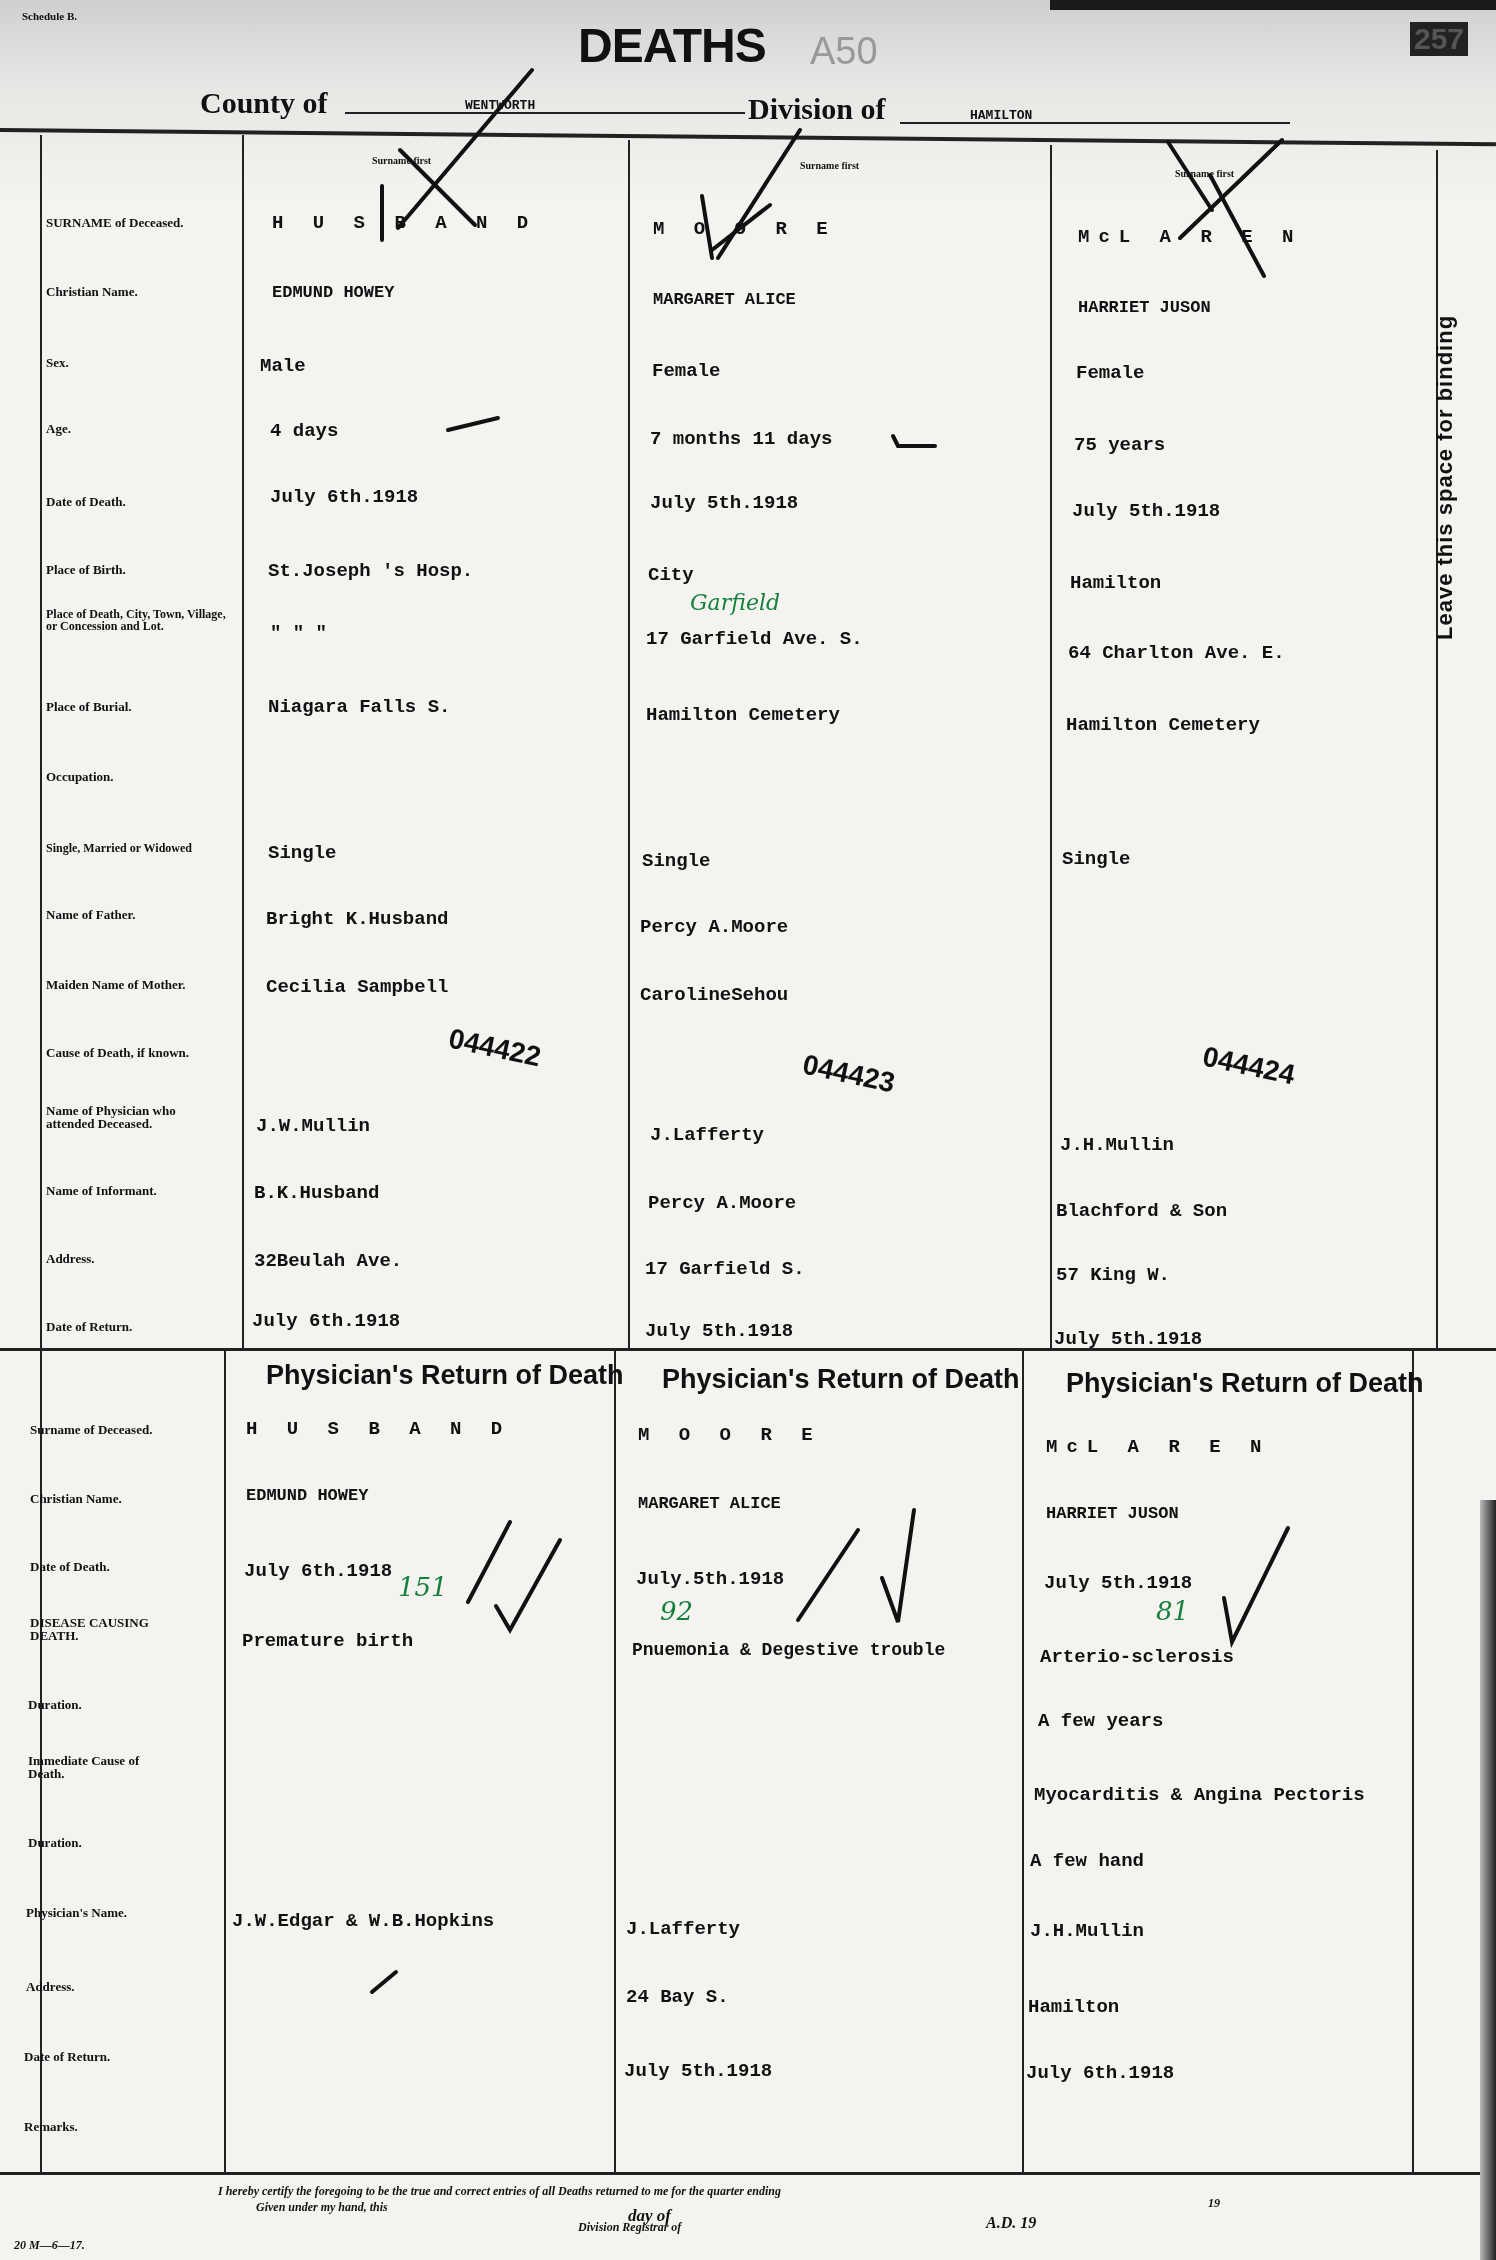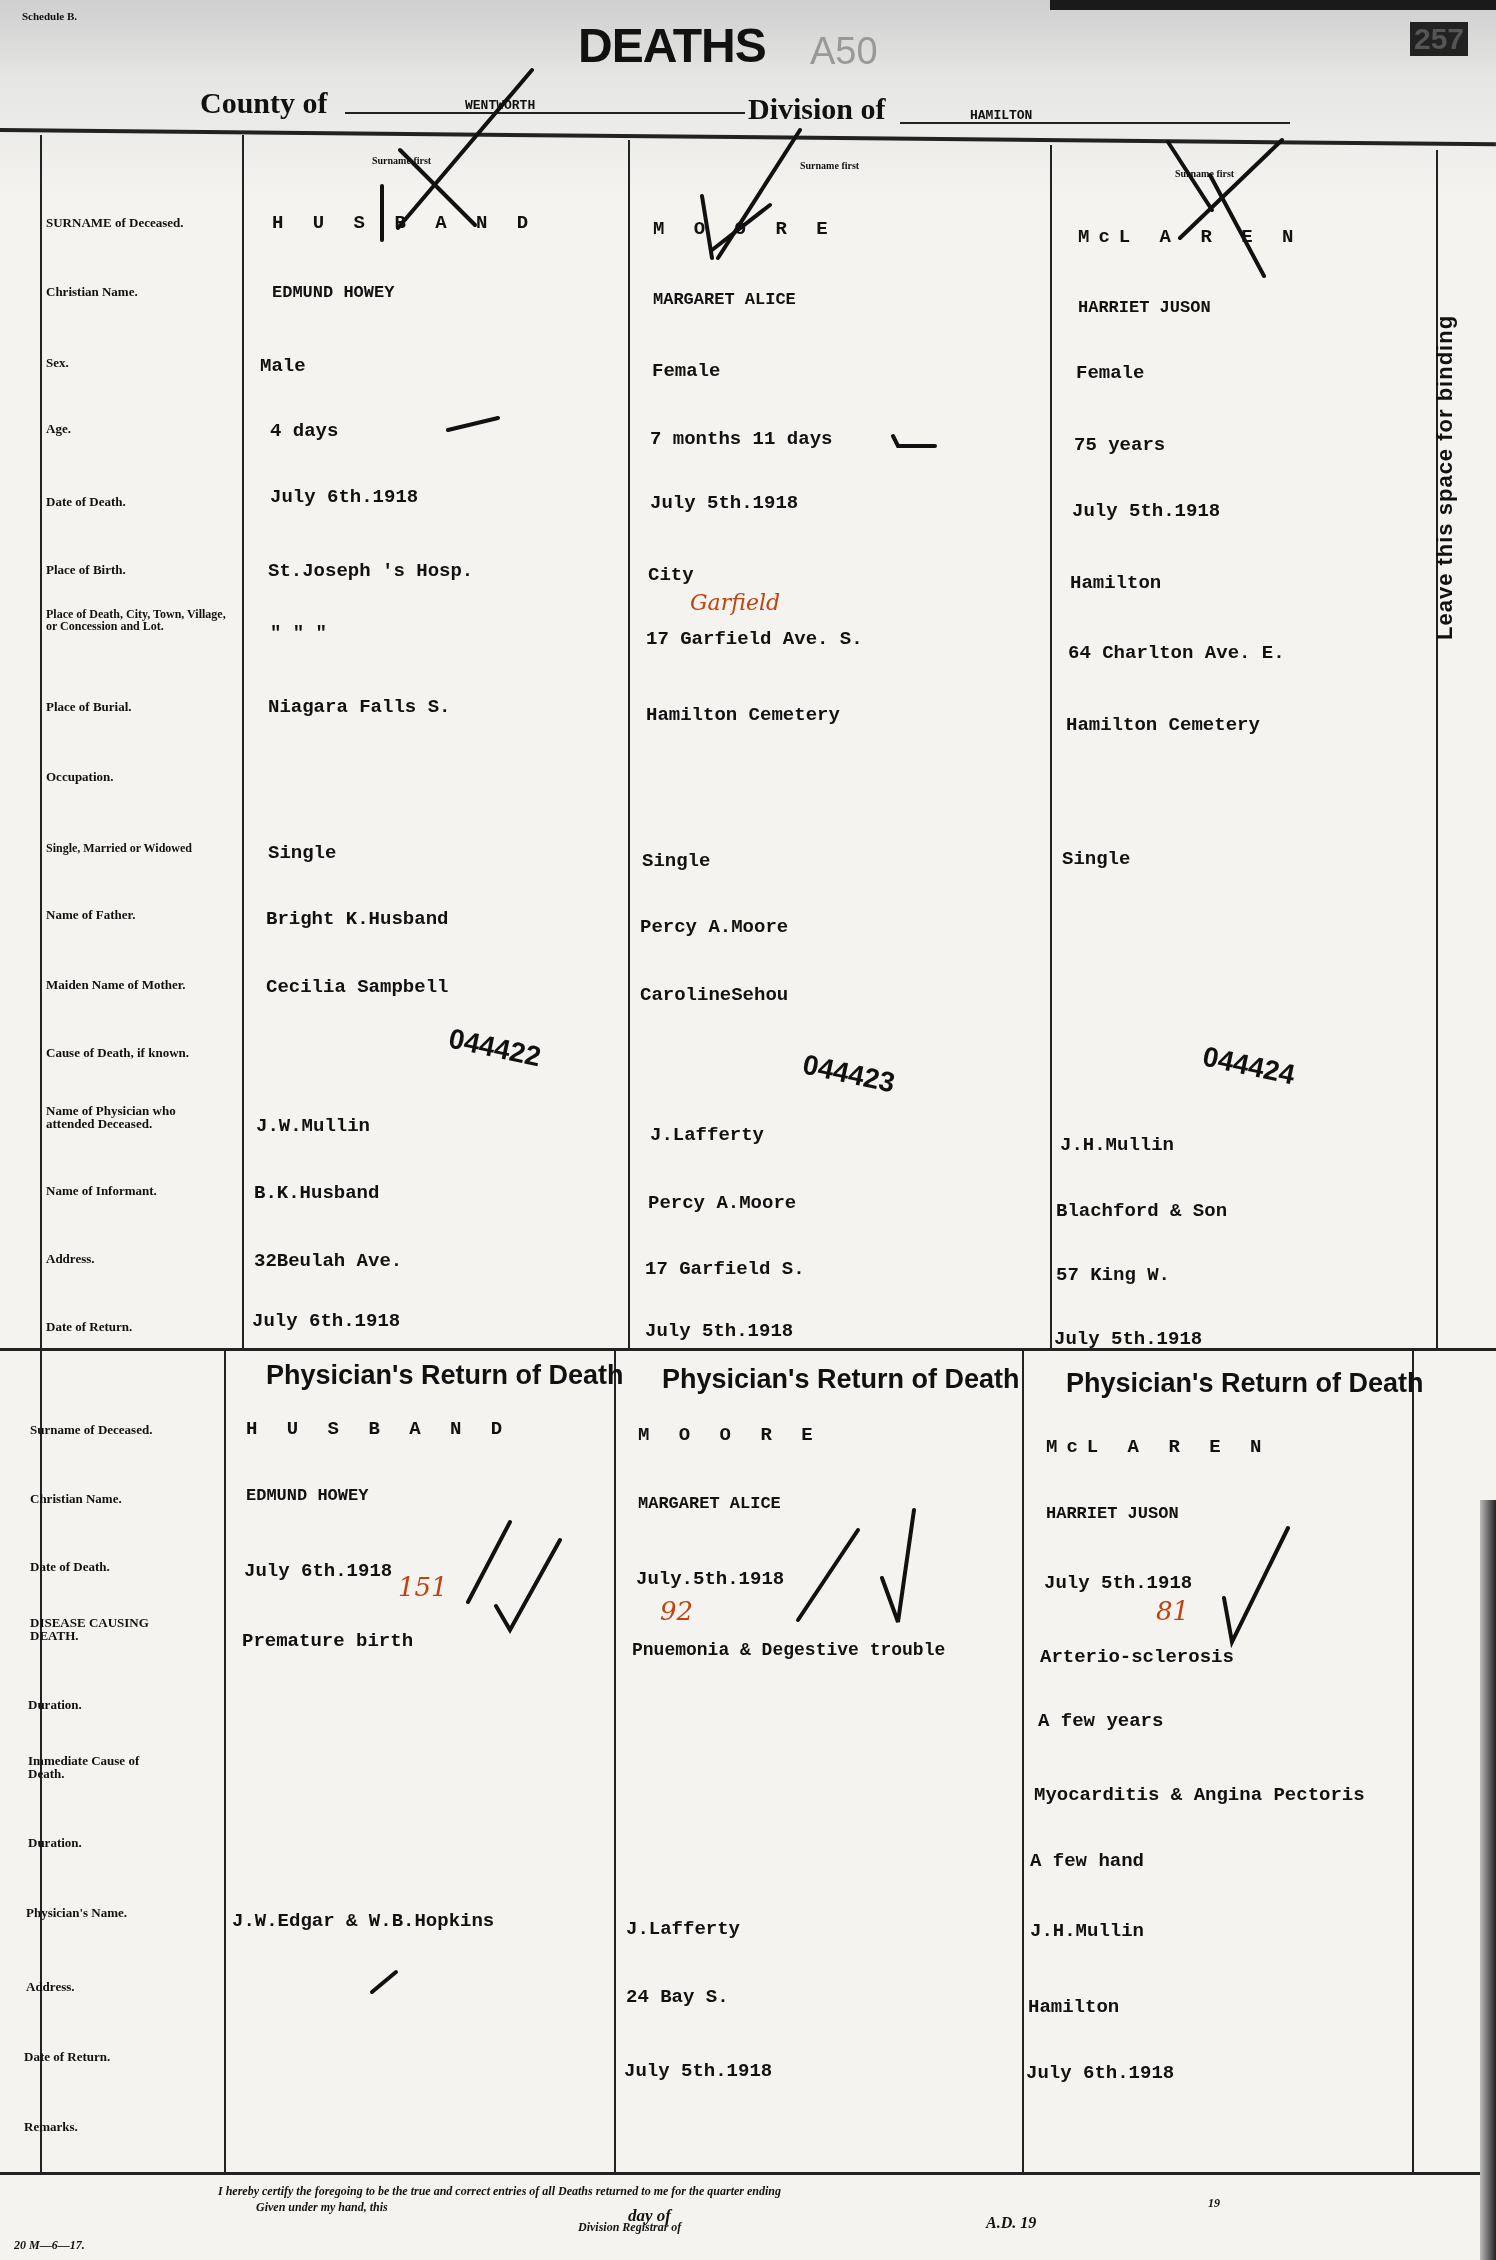--- a/index.html
+++ b/index.html
@@ -19,21 +19,21 @@
   .div-val{position:absolute;left:970px;top:108px;font-family:"Liberation Mono",monospace;font-weight:bold;font-size:13px;}
   .rule{position:absolute;background:#222;}
   .vline{position:absolute;width:2px;background:#222;}
   .label{position:absolute;font-family:"Liberation Serif",serif;font-weight:bold;font-size:13px;line-height:13px;left:46px;width:190px;}
   .cell{position:absolute;font-family:"Liberation Mono",monospace;font-weight:bold;font-size:19px;white-space:nowrap;}
   .spaced{letter-spacing:9px;}
   .surname-first{position:absolute;font-family:"Liberation Serif",serif;font-weight:bold;font-size:10px;}
   .stamp{position:absolute;font-family:"Liberation Sans",sans-serif;font-weight:bold;font-size:28px;transform:rotate(12deg);}
   .sechead{position:absolute;font-family:"Liberation Sans",sans-serif;font-weight:bold;font-size:27px;white-space:nowrap;}
   .binding{position:absolute;left:1420px;top:410px;font-family:"Liberation Sans",sans-serif;font-weight:bold;font-size:22px;transform:rotate(-90deg);transform-origin:left top;white-space:nowrap;letter-spacing:1px;}
-  .hand{position:absolute;font-family:"DejaVu Serif",serif;font-style:italic;font-size:26px;color:#c2410c;}
+  .hand{position:absolute;font-family:"DejaVu Serif",serif;font-style:italic;font-size:26px;color:#15803d;}
   .footer{position:absolute;font-family:"Liberation Serif",serif;font-weight:bold;font-size:13px;white-space:nowrap;font-style:italic;}
   svg.marks{position:absolute;left:0;top:0;}
 </style>
 </head>
 <body>
 
 <div class="grime"></div>
 <div class="topbar"></div>
 <div class="rightedge"></div>
 

